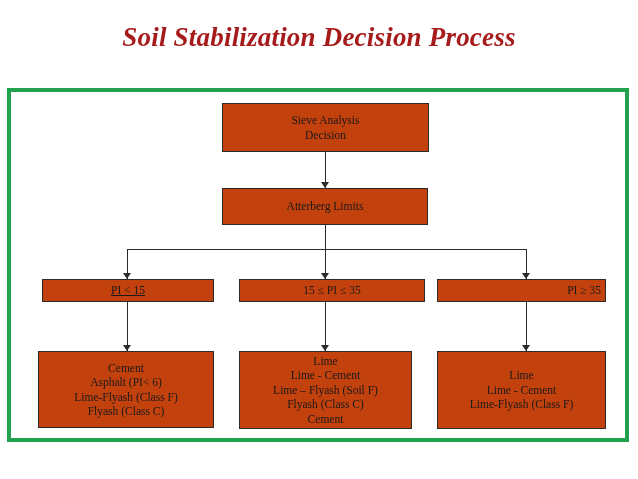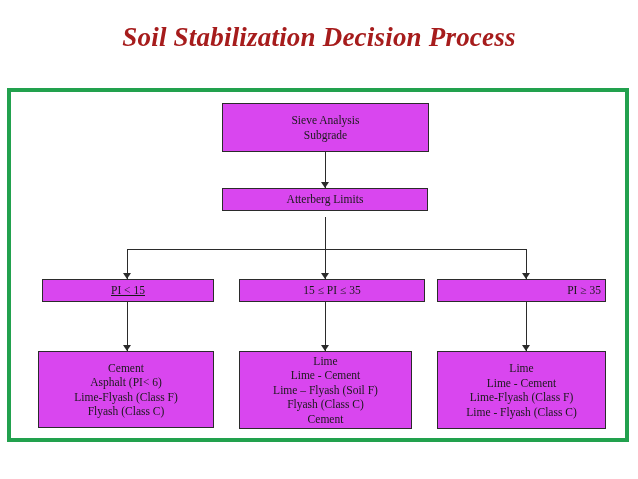--- a/index.html
+++ b/index.html
@@ -42,37 +42,37 @@
     width: 622px;
     height: 354px;
     border: 4px solid #22A14E;
     box-sizing: border-box;
     background: #ffffff;
   }
   .node {
     position: absolute;
     box-sizing: border-box;
     border: 1px solid #2b2b2b;
-    background: #d946ef;
+    background: #c2410c;
     color: #1a1a1a;
     font-family: "Liberation Serif", serif;
     font-size: 11.5px;
     line-height: 14.5px;
     text-align: center;
     display: flex;
     flex-direction: column;
     align-items: center;
     justify-content: center;
     padding: 2px 4px;
   }
   .node .ln { display: block; white-space: nowrap; }
 
   
   #node-sieve     { left: 211px; top: 11px;  width: 207px; height: 49px; }
-  #node-atterberg { left: 211px; top: 96px;  width: 206px; height: 23px; }
+  #node-atterberg { left: 211px; top: 96px;  width: 206px; height: 37px; }
   #node-pi-low    { left: 31px;  top: 187px; width: 172px; height: 23px; text-decoration: underline; }
   #node-pi-mid    { left: 228px; top: 187px; width: 186px; height: 23px; }
   #node-pi-high   { left: 426px; top: 187px; width: 169px; height: 23px; align-items: flex-end; }
   #node-res-low   { left: 27px;  top: 259px; width: 176px; height: 77px; }
   #node-res-mid   { left: 228px; top: 259px; width: 173px; height: 78px; }
   #node-res-high  { left: 426px; top: 259px; width: 169px; height: 78px; }
 
   
   .conn {
     position: absolute;
@@ -134,21 +134,21 @@
 
     <div class="conn vline" id="r-left"></div>
     <div class="arrow" id="r-left-arr"></div>
     <div class="conn vline" id="r-mid"></div>
     <div class="arrow" id="r-mid-arr"></div>
     <div class="conn vline" id="r-right"></div>
     <div class="arrow" id="r-right-arr"></div>
 
     <div class="node" id="node-sieve">
       <span class="ln">Sieve Analysis</span>
-      <span class="ln">Subgrade</span>
+      <span class="ln">Decision</span>
     </div>
 
     <div class="node" id="node-atterberg">
       <span class="ln">Atterberg Limits</span>
     </div>
 
     <div class="node" id="node-pi-low">
       <span class="ln">PI &lt; 15</span>
     </div>
     <div class="node" id="node-pi-mid">
@@ -170,17 +170,16 @@
       <span class="ln">Lime - Cement</span>
       <span class="ln">Lime – Flyash (Soil F)</span>
       <span class="ln">Flyash (Class C)</span>
       <span class="ln">Cement</span>
     </div>
 
     <div class="node" id="node-res-high">
       <span class="ln">Lime</span>
       <span class="ln">Lime - Cement</span>
       <span class="ln">Lime-Flyash (Class F)</span>
-      <span class="ln">Lime - Flyash (Class C)</span>
     </div>
 
   </div>
 </div>
 
 </body></html>

